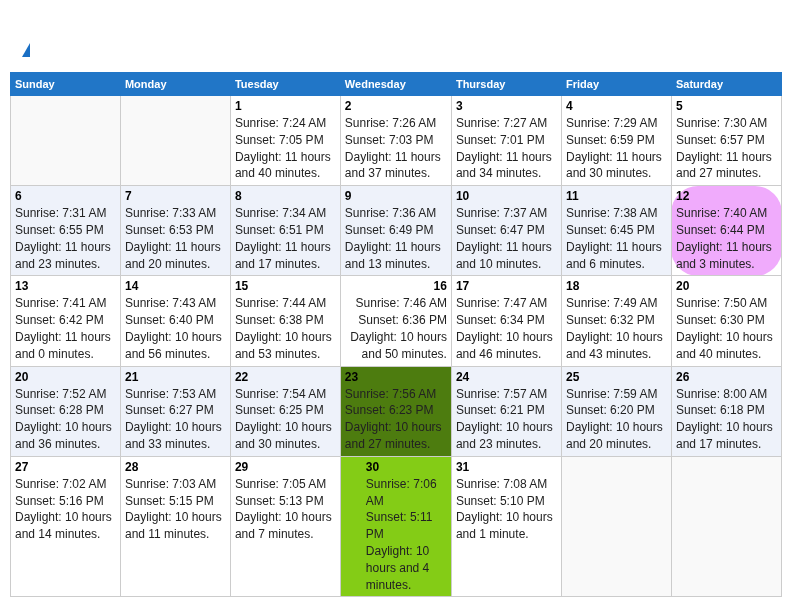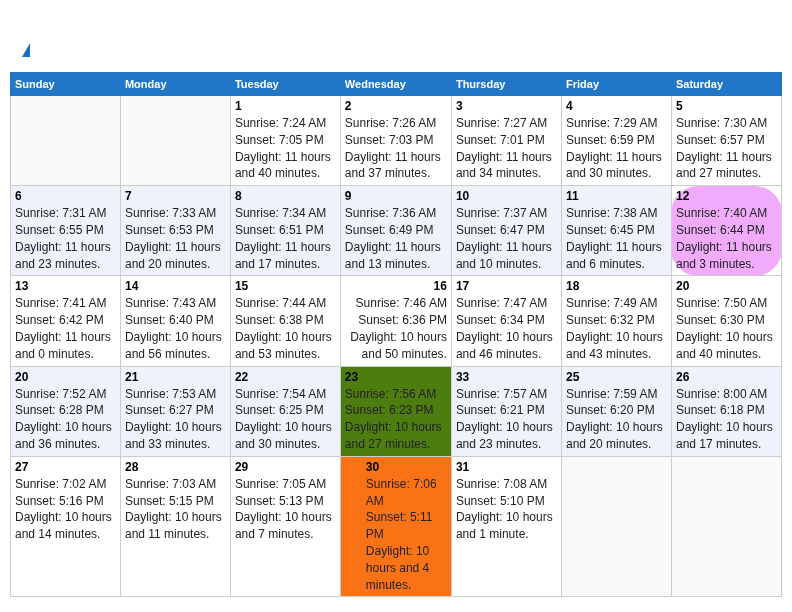--- a/index.html
+++ b/index.html
@@ -220,21 +220,21 @@
         </td>
         <td style="background: rgb(238, 242, 250);">
           <span class="day-num">22</span>
           <div class="day-info">Sunrise: 7:54 AM<br>Sunset: 6:25 PM<br>Daylight: 10 hours and 30 minutes.</div>
         </td>
         <td style="background: #4d7c0f;">
           <span class="day-num">23</span>
           <div class="day-info">Sunrise: 7:56 AM<br>Sunset: 6:23 PM<br>Daylight: 10 hours and 27 minutes.</div>
         </td>
         <td style="background: rgb(238, 242, 250);">
-          <span class="day-num">33</span>
+          <span class="day-num">24</span>
           <div class="day-info">Sunrise: 7:57 AM<br>Sunset: 6:21 PM<br>Daylight: 10 hours and 23 minutes.</div>
         </td>
         <td style="background: rgb(238, 242, 250);">
           <span class="day-num">25</span>
           <div class="day-info">Sunrise: 7:59 AM<br>Sunset: 6:20 PM<br>Daylight: 10 hours and 20 minutes.</div>
         </td>
         <td style="background: rgb(238, 242, 250);">
           <span class="day-num">26</span>
           <div class="day-info">Sunrise: 8:00 AM<br>Sunset: 6:18 PM<br>Daylight: 10 hours and 17 minutes.</div>
         </td>
@@ -245,21 +245,21 @@
           <div class="day-info">Sunrise: 7:02 AM<br>Sunset: 5:16 PM<br>Daylight: 10 hours and 14 minutes.</div>
         </td>
         <td style="background: rgb(255, 255, 255);">
           <span class="day-num">28</span>
           <div class="day-info">Sunrise: 7:03 AM<br>Sunset: 5:15 PM<br>Daylight: 10 hours and 11 minutes.</div>
         </td>
         <td style="background: rgb(255, 255, 255);">
           <span class="day-num">29</span>
           <div class="day-info">Sunrise: 7:05 AM<br>Sunset: 5:13 PM<br>Daylight: 10 hours and 7 minutes.</div>
         </td>
-        <td style="background: #f97316; padding-left: 25px;">
+        <td style="background: #84cc16; padding-left: 25px;">
           <span class="day-num">30</span>
           <div class="day-info">Sunrise: 7:06 AM<br>Sunset: 5:11 PM<br>Daylight: 10 hours and 4 minutes.</div>
         </td>
         <td style="background: rgb(255, 255, 255);">
           <span class="day-num">31</span>
           <div class="day-info">Sunrise: 7:08 AM<br>Sunset: 5:10 PM<br>Daylight: 10 hours and 1 minute.</div>
         </td>
         <td class="empty"></td>
         <td class="empty"></td>
       </tr>

